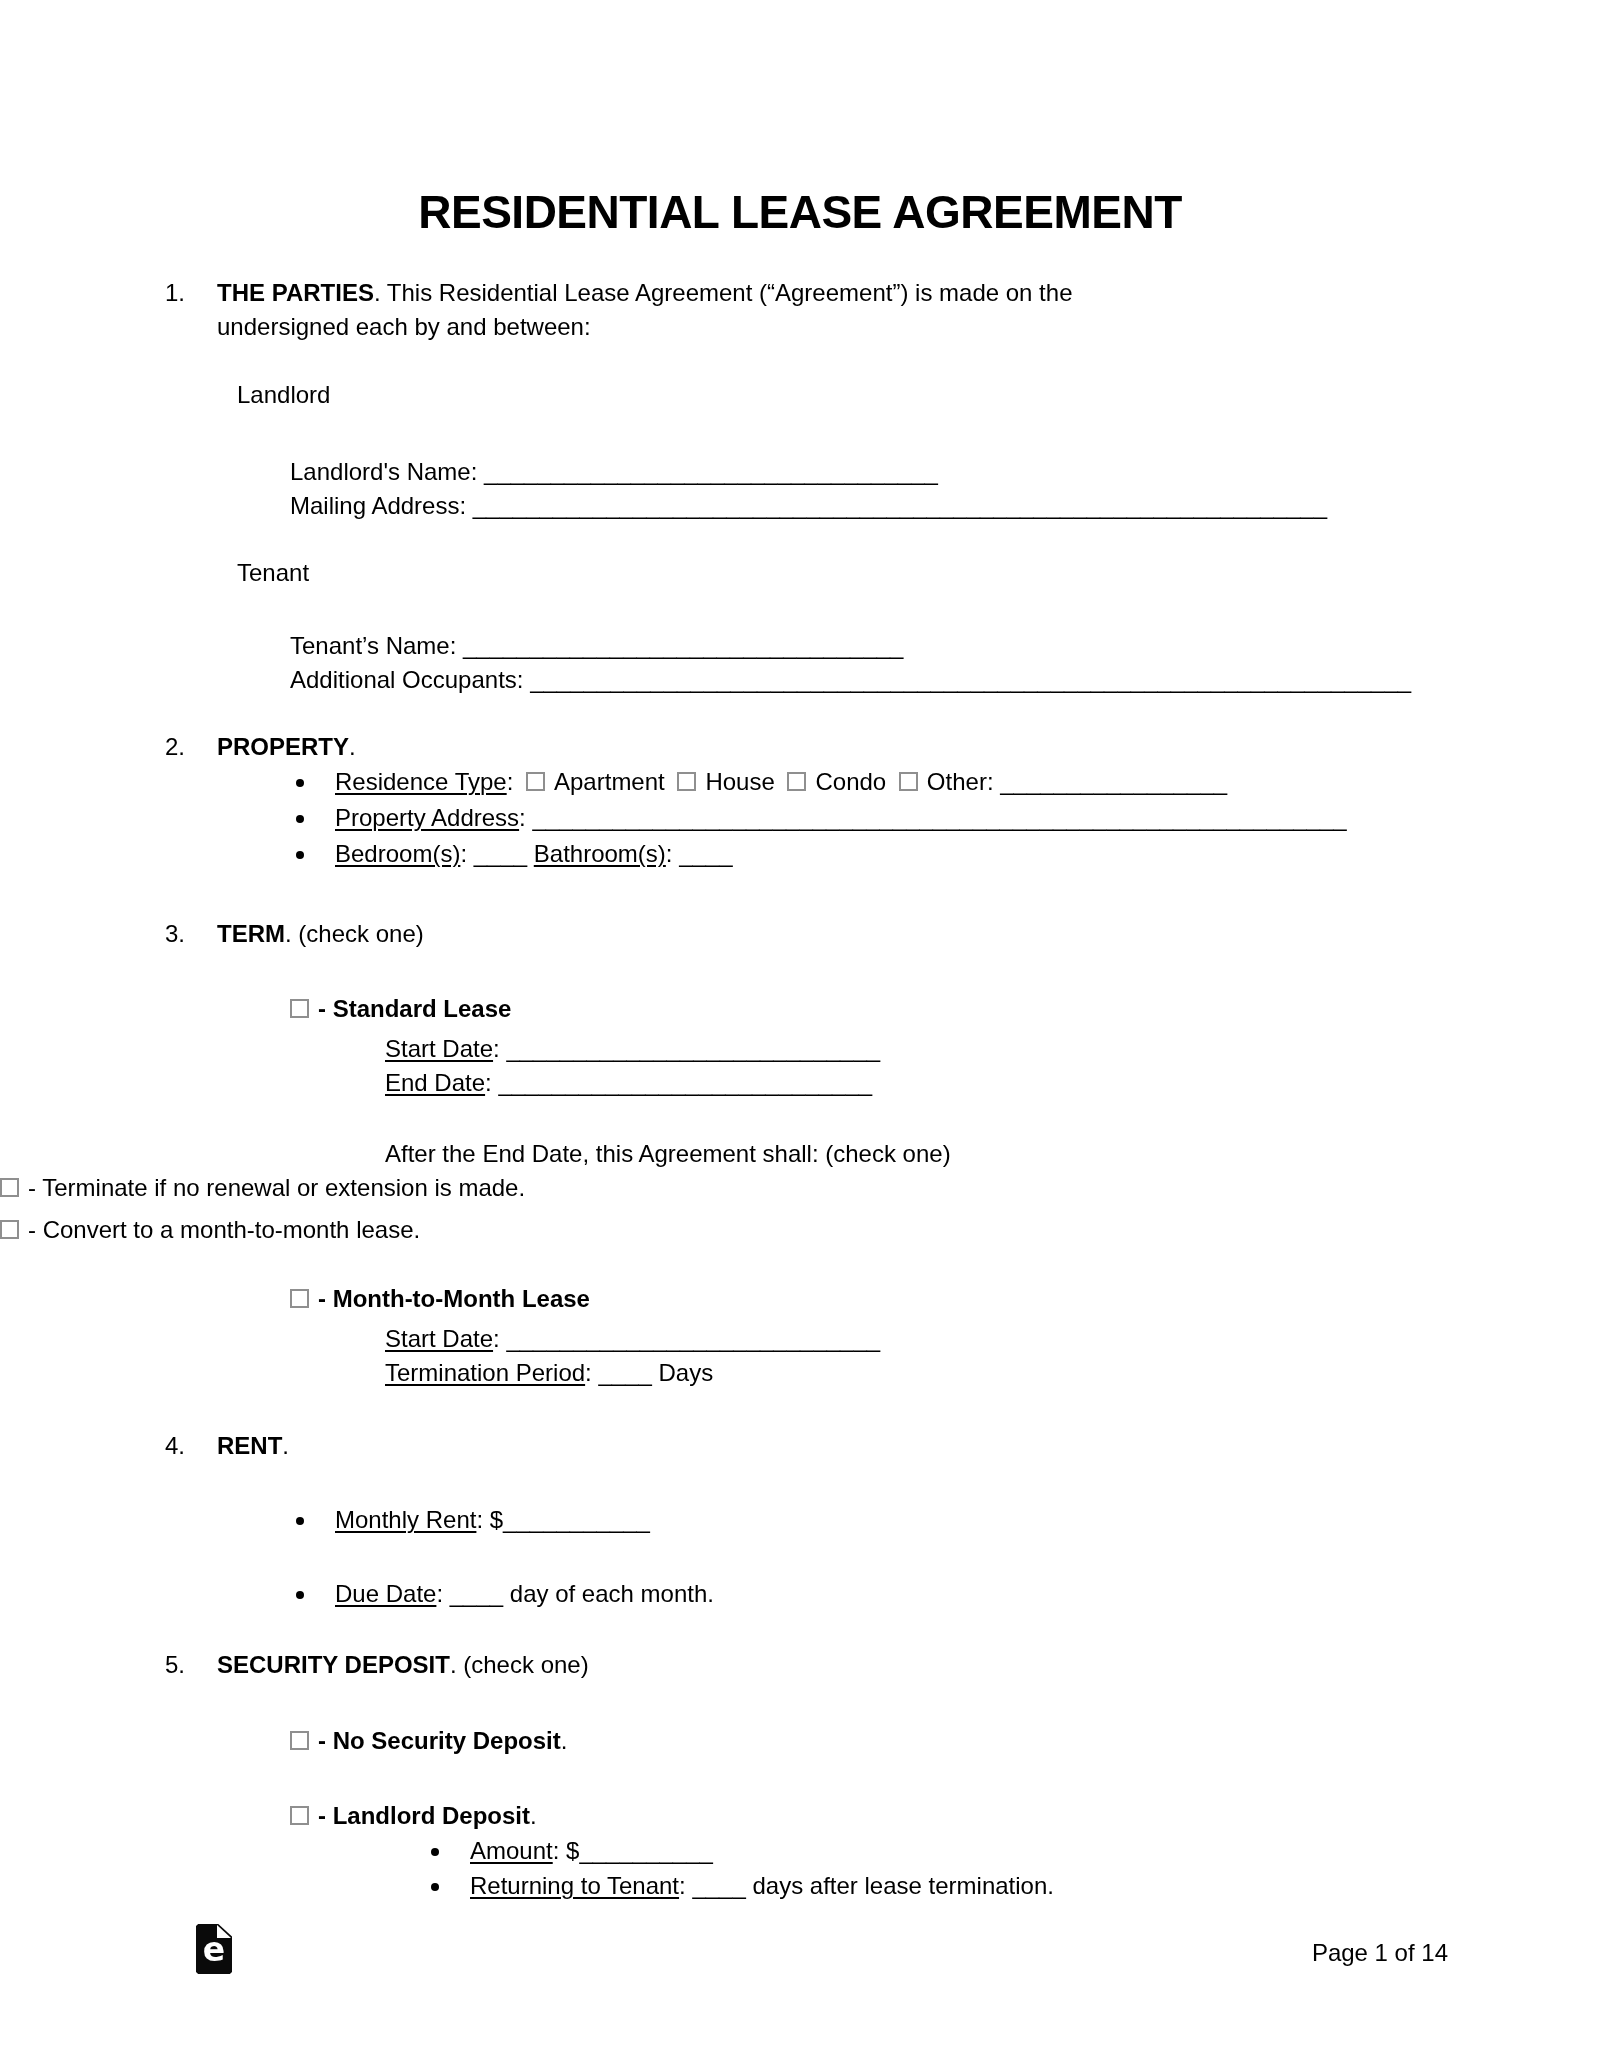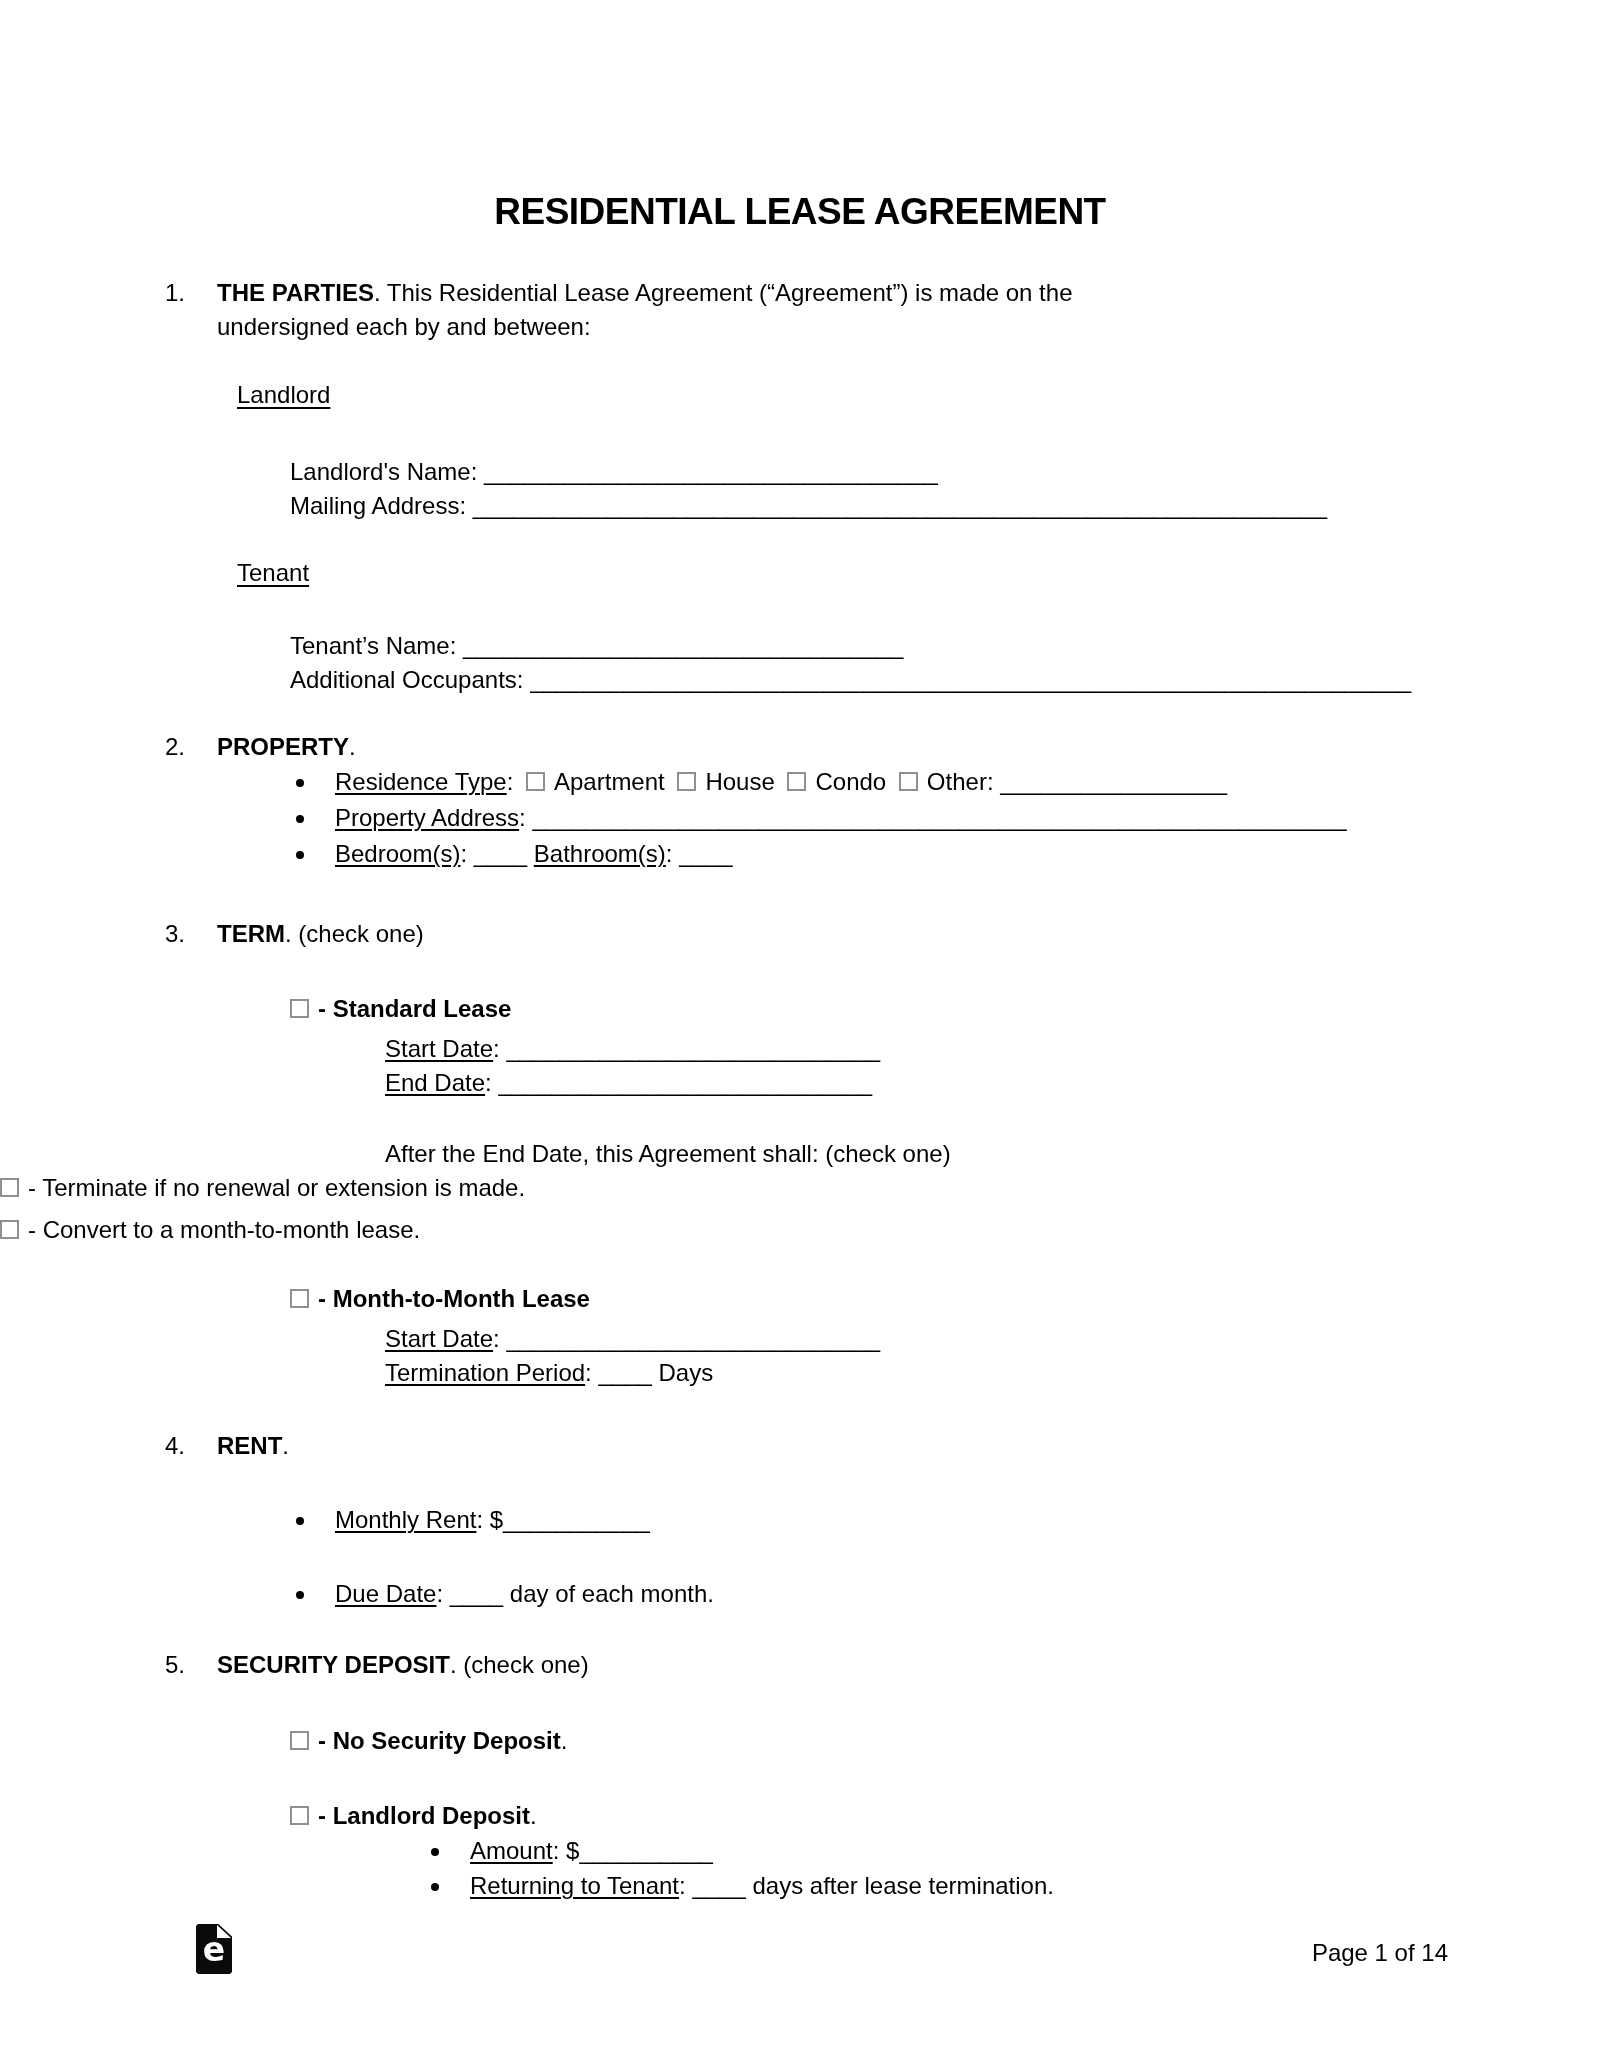--- a/index.html
+++ b/index.html
@@ -6,28 +6,28 @@
   .page {
     position:relative; width:1600px; height:2070px; margin:0 auto;
     background:#ffffff; color:#000;
     font-family:"Liberation Sans", sans-serif;
     font-size:24px; line-height:34px;
     box-sizing:border-box; padding-top:187px;
     overflow:hidden;
   }
   .title {
     margin:0; text-align:center;
-    font-size:37px; line-height:50px; font-weight:bold; letter-spacing:-0.5px;
+    font-size:46px; line-height:50px; font-weight:bold; letter-spacing:-0.5px;
   }
   
   .sec { position:relative; margin-left:217px; margin-right:140px; }
   .sec .num { position:absolute; left:-52px; top:0; }
   .b { font-weight:bold; }
   .ul { text-decoration:underline; text-decoration-thickness:2px; text-underline-offset:3px; }
-  .hul { text-decoration:underline; text-decoration-thickness:2px; text-underline-offset:4px; }
+  .hul { text-decoration-thickness:2px; text-underline-offset:4px; }
 
   .ind-a { margin-left:237px; }   
   .ind-b { margin-left:290px; }   
   .ind-c { margin-left:385px; }   
   .ind-d { margin-left:480px; }   
 
   ul.blist { list-style:none; margin:0; padding:0; }
   ul.blist > li { position:relative; padding-left:335px; line-height:36px; }
   ul.blist > li::before {
     content:""; position:absolute; left:296px; top:15px;

